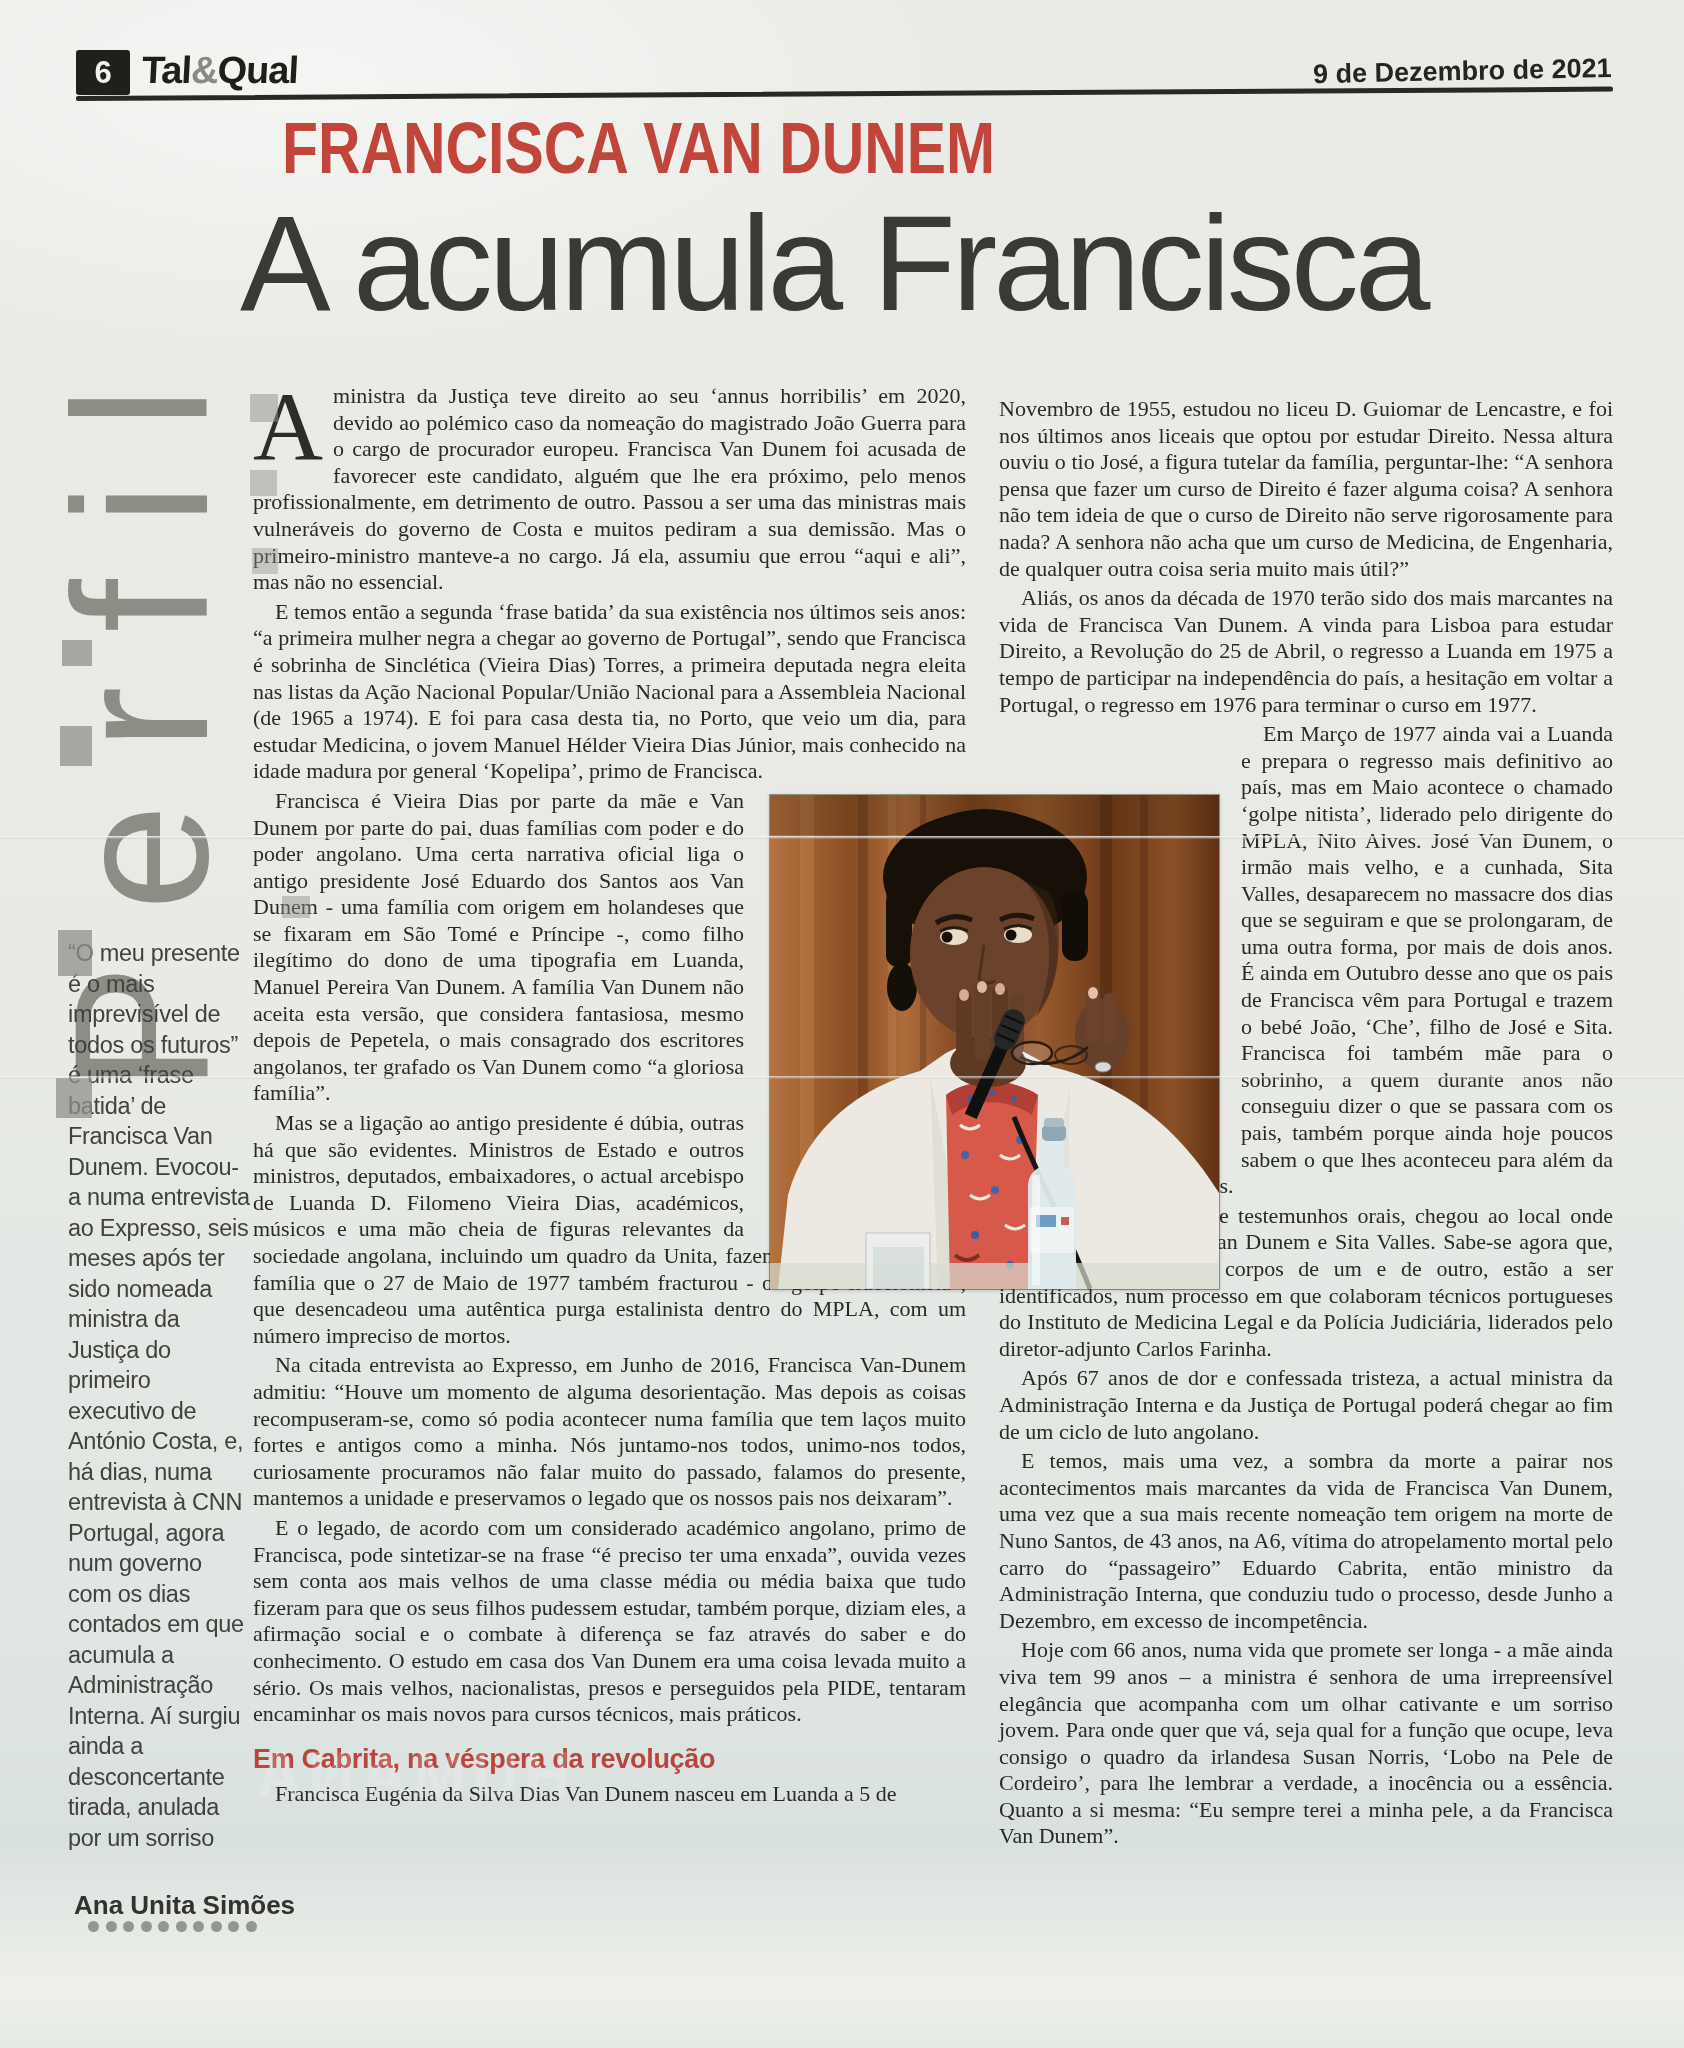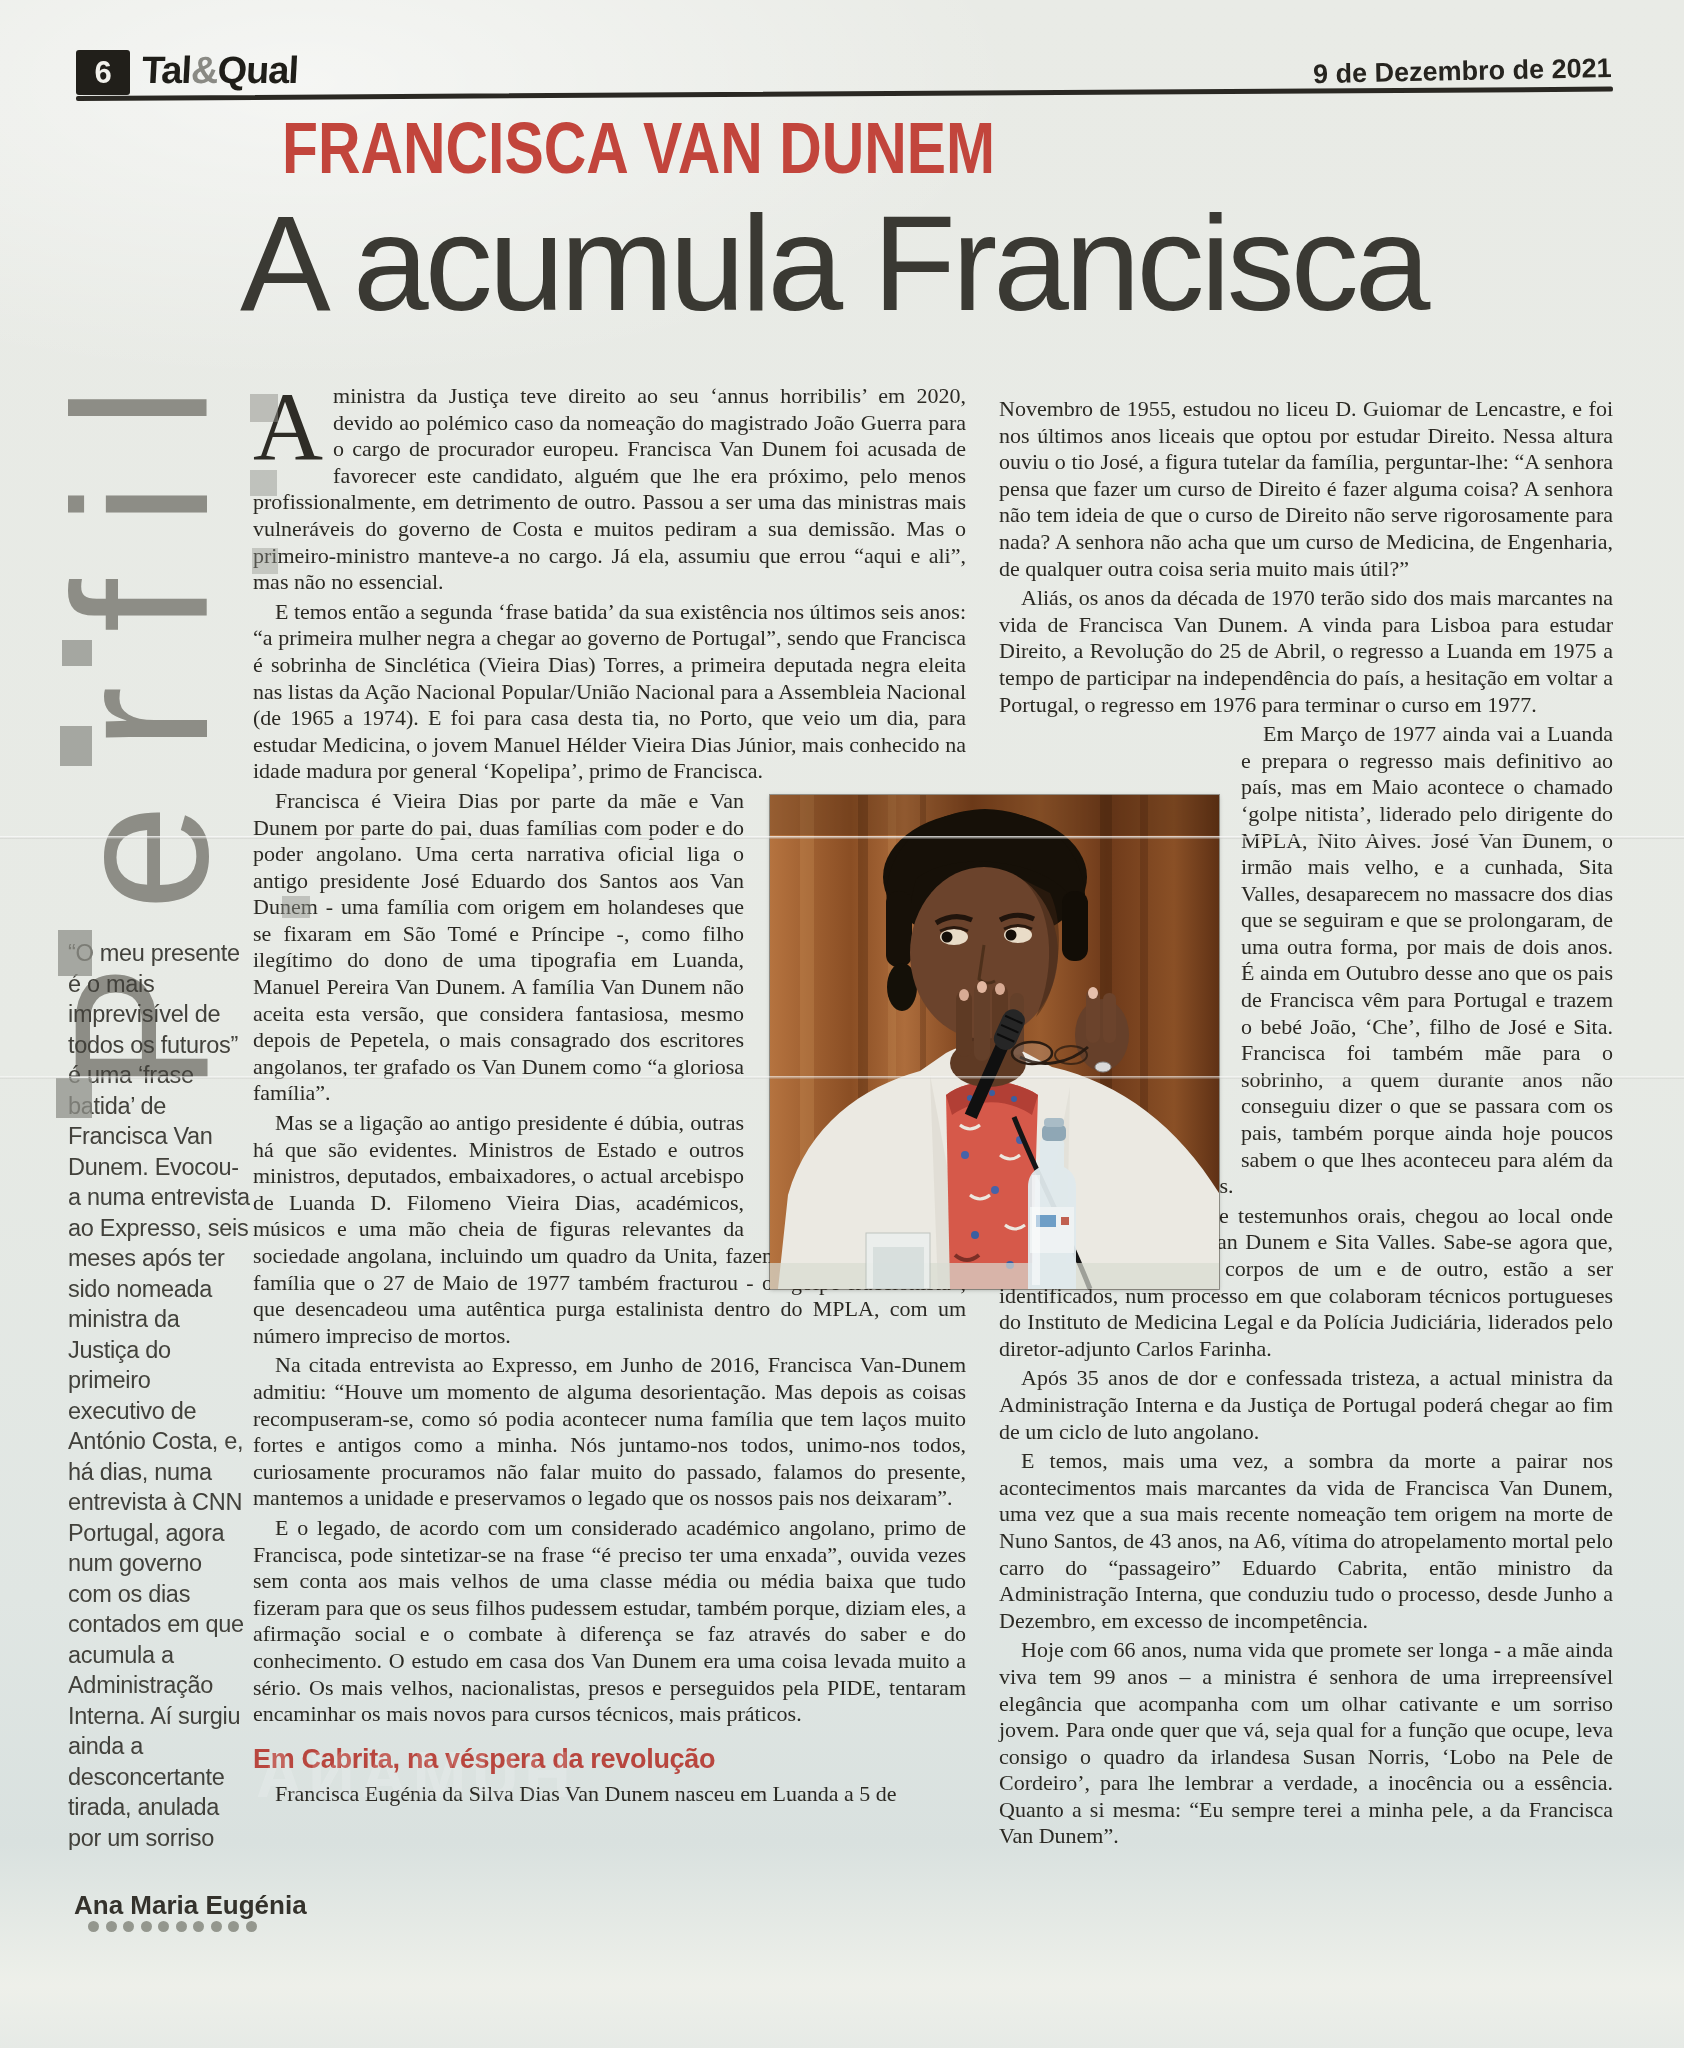--- a/index.html
+++ b/index.html
@@ -71,21 +71,21 @@
   <div class="hdr-date">9 de Dezembro de 2021</div>
   <div class="hdr-rule"></div>
 
   <div class="kicker">FRANCISCA VAN DUNEM</div>
   <div class="headline">A acumula Francisca</div>
 
   <div class="perfil">
     <span>Perfil</span>
   </div>
   <div class="rail-quote">“O meu presente é o mais imprevisível de todos os futuros” é uma ‘frase batida’ de Francisca Van Dunem. Evocou-a numa entrevista ao Expresso, seis meses após ter sido nomeada ministra da Justiça do primeiro executivo de António Costa, e, há dias, numa entrevista à CNN Portugal, agora num governo com os dias contados em que acumula a Administração Interna. Aí surgiu ainda a desconcertante tirada, anulada por um sorriso divertido, de que ir para o governo “foi uma terrível escolha de vida”</div>
-  <div class="byline">Ana Maria Eugénia</div>
+  <div class="byline">Ana Unita Simões</div>
   <div class="byline-dots">
       <span class="dot"></span>
       <span class="dot"></span>
       <span class="dot"></span>
       <span class="dot"></span>
       <span class="dot"></span>
       <span class="dot"></span>
       <span class="dot"></span>
       <span class="dot"></span>
       <span class="dot"></span>
@@ -103,21 +103,21 @@
     <div class="subhead">Em Cabrita, na véspera da revolução</div>
     <p>Francisca Eugénia da Silva Dias Van Dunem nasceu em Luanda a 5 de</p>
   </div>
 
   <div class="col" id="col2">
     <p class="noindent">Novembro de 1955, estudou no liceu D. Guiomar de Lencastre, e foi nos últimos anos liceais que optou por estudar Direito. Nessa altura ouviu o tio José, a figura tutelar da família, perguntar-lhe: “A senhora pensa que fazer um curso de Direito é fazer alguma coisa? A senhora não tem ideia de que o curso de Direito não serve rigorosamente para nada? A senhora não acha que um curso de Medicina, de Engenharia, de qualquer outra coisa seria muito mais útil?”</p>
     <p>Aliás, os anos da década de 1970 terão sido dos mais marcantes na vida de Francisca Van Dunem. A vinda para Lisboa para estudar Direito, a Revolução do 25 de Abril, o regresso a Luanda em 1975 a tempo de participar na independência do país, a hesitação em voltar a Portugal, o regresso em 1976 para terminar o curso em 1977.</p>
     <div class="spacer-left"></div>
     <p>Em Março de 1977 ainda vai a Luanda e prepara o regresso mais definitivo ao país, mas em Maio acontece o chamado ‘golpe nitista’, liderado pelo dirigente do MPLA, Nito Alves. José Van Dunem, o irmão mais velho, e a cunhada, Sita Valles, desaparecem no massacre dos dias que se seguiram e que se prolongaram, de uma outra forma, por mais de dois anos. É ainda em Outubro desse ano que os pais de Francisca vêm para Portugal e trazem o bebé João, ‘Che’, filho de José e Sita. Francisca foi também mãe para o sobrinho, a quem durante anos não conseguiu dizer o que se passara com os pais, também porque ainda hoje poucos sabem o que lhes aconteceu para além da certeza de estarem mortos.</p>
     <p>Com a colaboração de testemunhos orais, chegou ao local onde foram enterrados José Van Dunem e Sita Valles. Sabe-se agora que, com o que resta dos corpos de um e de outro, estão a ser identificados, num processo em que colaboram técnicos portugueses do Instituto de Medicina Legal e da Polícia Judiciária, liderados pelo diretor-adjunto Carlos Farinha.</p>
-    <p>Após 35 anos de dor e confessada tristeza, a actual ministra da Administração Interna e da Justiça de Portugal poderá chegar ao fim de um ciclo de luto angolano.</p>
+    <p>Após 67 anos de dor e confessada tristeza, a actual ministra da Administração Interna e da Justiça de Portugal poderá chegar ao fim de um ciclo de luto angolano.</p>
     <p>E temos, mais uma vez, a sombra da morte a pairar nos acontecimentos mais marcantes da vida de Francisca Van Dunem, uma vez que a sua mais recente nomeação tem origem na morte de Nuno Santos, de 43 anos, na A6, vítima do atropelamento mortal pelo carro do “passageiro” Eduardo Cabrita, então ministro da Administração Interna, que conduziu tudo o processo, desde Junho a Dezembro, em excesso de incompetência.</p>
     <p>Hoje com 66 anos, numa vida que promete ser longa - a mãe ainda viva tem 99 anos – a ministra é senhora de uma irrepreensível elegância que acompanha com um olhar cativante e um sorriso jovem. Para onde quer que vá, seja qual for a função que ocupe, leva consigo o quadro da irlandesa Susan Norris, ‘Lobo na Pele de Cordeiro’, para lhe lembrar a verdade, a inocência ou a essência. Quanto a si mesma: “Eu sempre terei a minha pele, a da Francisca Van Dunem”.</p>
   </div>
 
   <svg class="photo" viewBox="0 0 449 494" role="img" aria-label="Francisca Van Dunem, de casaco branco e blusa vermelha estampada, segura os óculos junto ao rosto e fala ao microfone numa mesa com garrafa de água e copo, diante de um painel de madeira.">
     <defs>
       <linearGradient id="wood" x1="0" y1="0" x2="1" y2="0">
         <stop offset="0" stop-color="#b5733f"></stop>
           <stop offset=".18" stop-color="#8a4e24"></stop>
         <stop offset=".30" stop-color="#ad6d3c"></stop>

